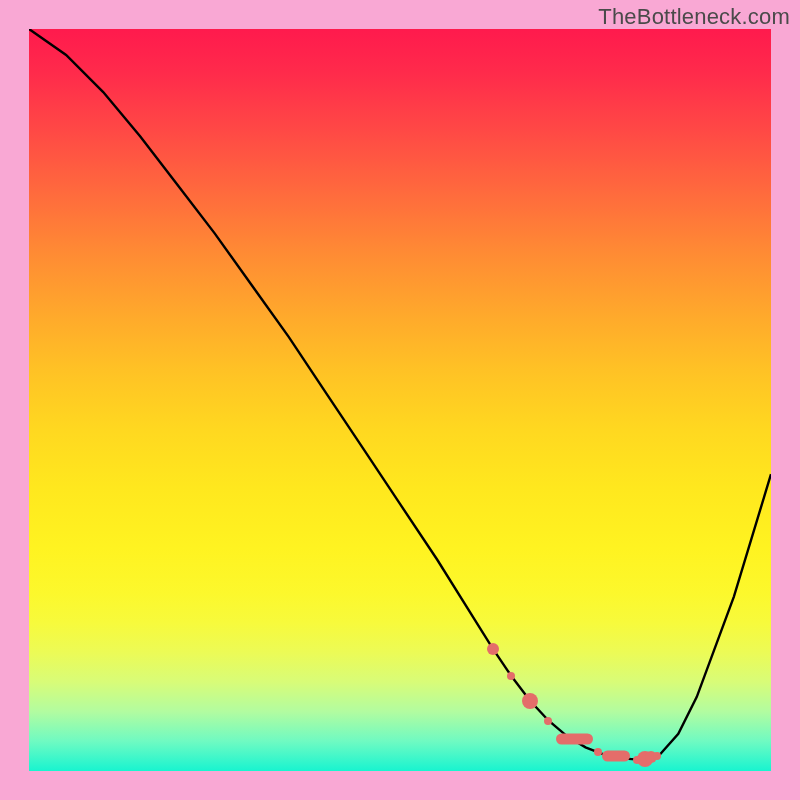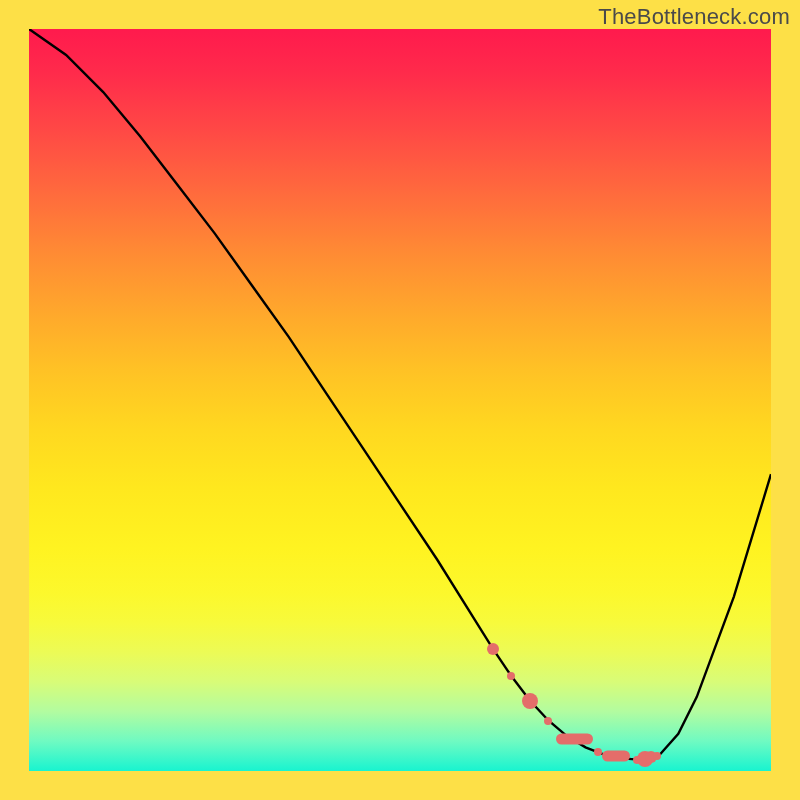--- a/index.html
+++ b/index.html
@@ -1,16 +1,16 @@
 <!DOCTYPE html>
 <html><head>
 <meta charset="utf-8">
 <style>
   html,body{margin:0;padding:0;width:800px;height:800px;background:#000;overflow:hidden}
-  .frame{position:absolute;left:0;top:0;width:800px;height:800px;background:#fde047}
+  .frame{position:absolute;left:0;top:0;width:800px;height:800px;background:#f9a8d4}
   .plot{position:absolute;left:29px;top:29px;width:742px;height:742px;overflow:hidden}
   .grad{position:absolute;left:0;top:0;width:742px;height:742px;
     background:linear-gradient(to bottom,
       #ff1a4d 0%,
       #ff2b4b 6%,
       #ff4a45 14%,
       #ff6a3d 22%,
       #ff8a34 30%,
       #ffa72c 38%,
       #ffc225 46%,

